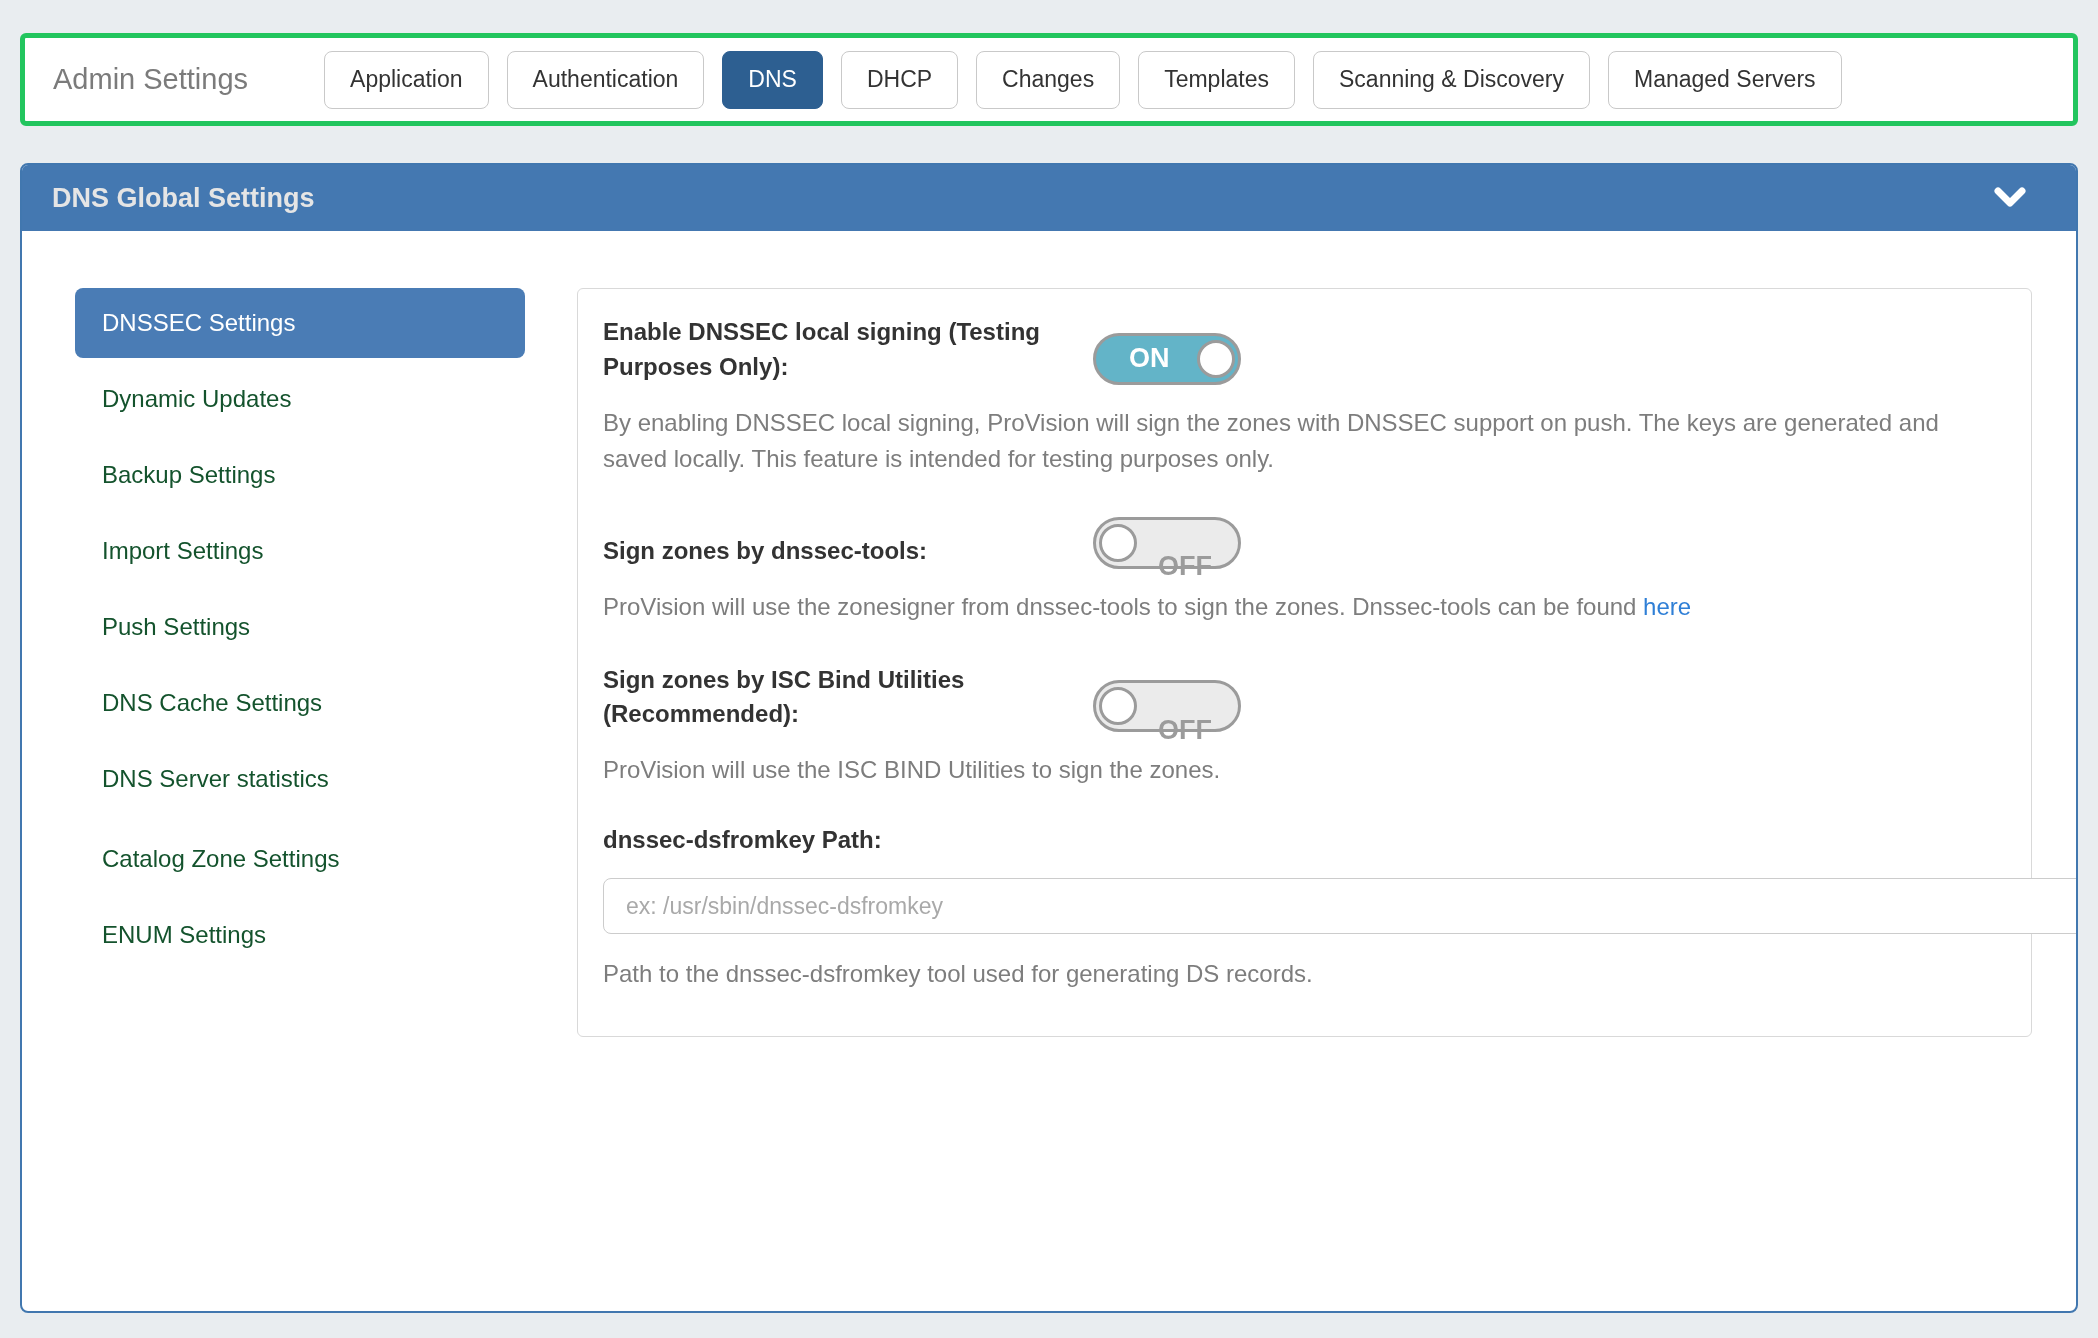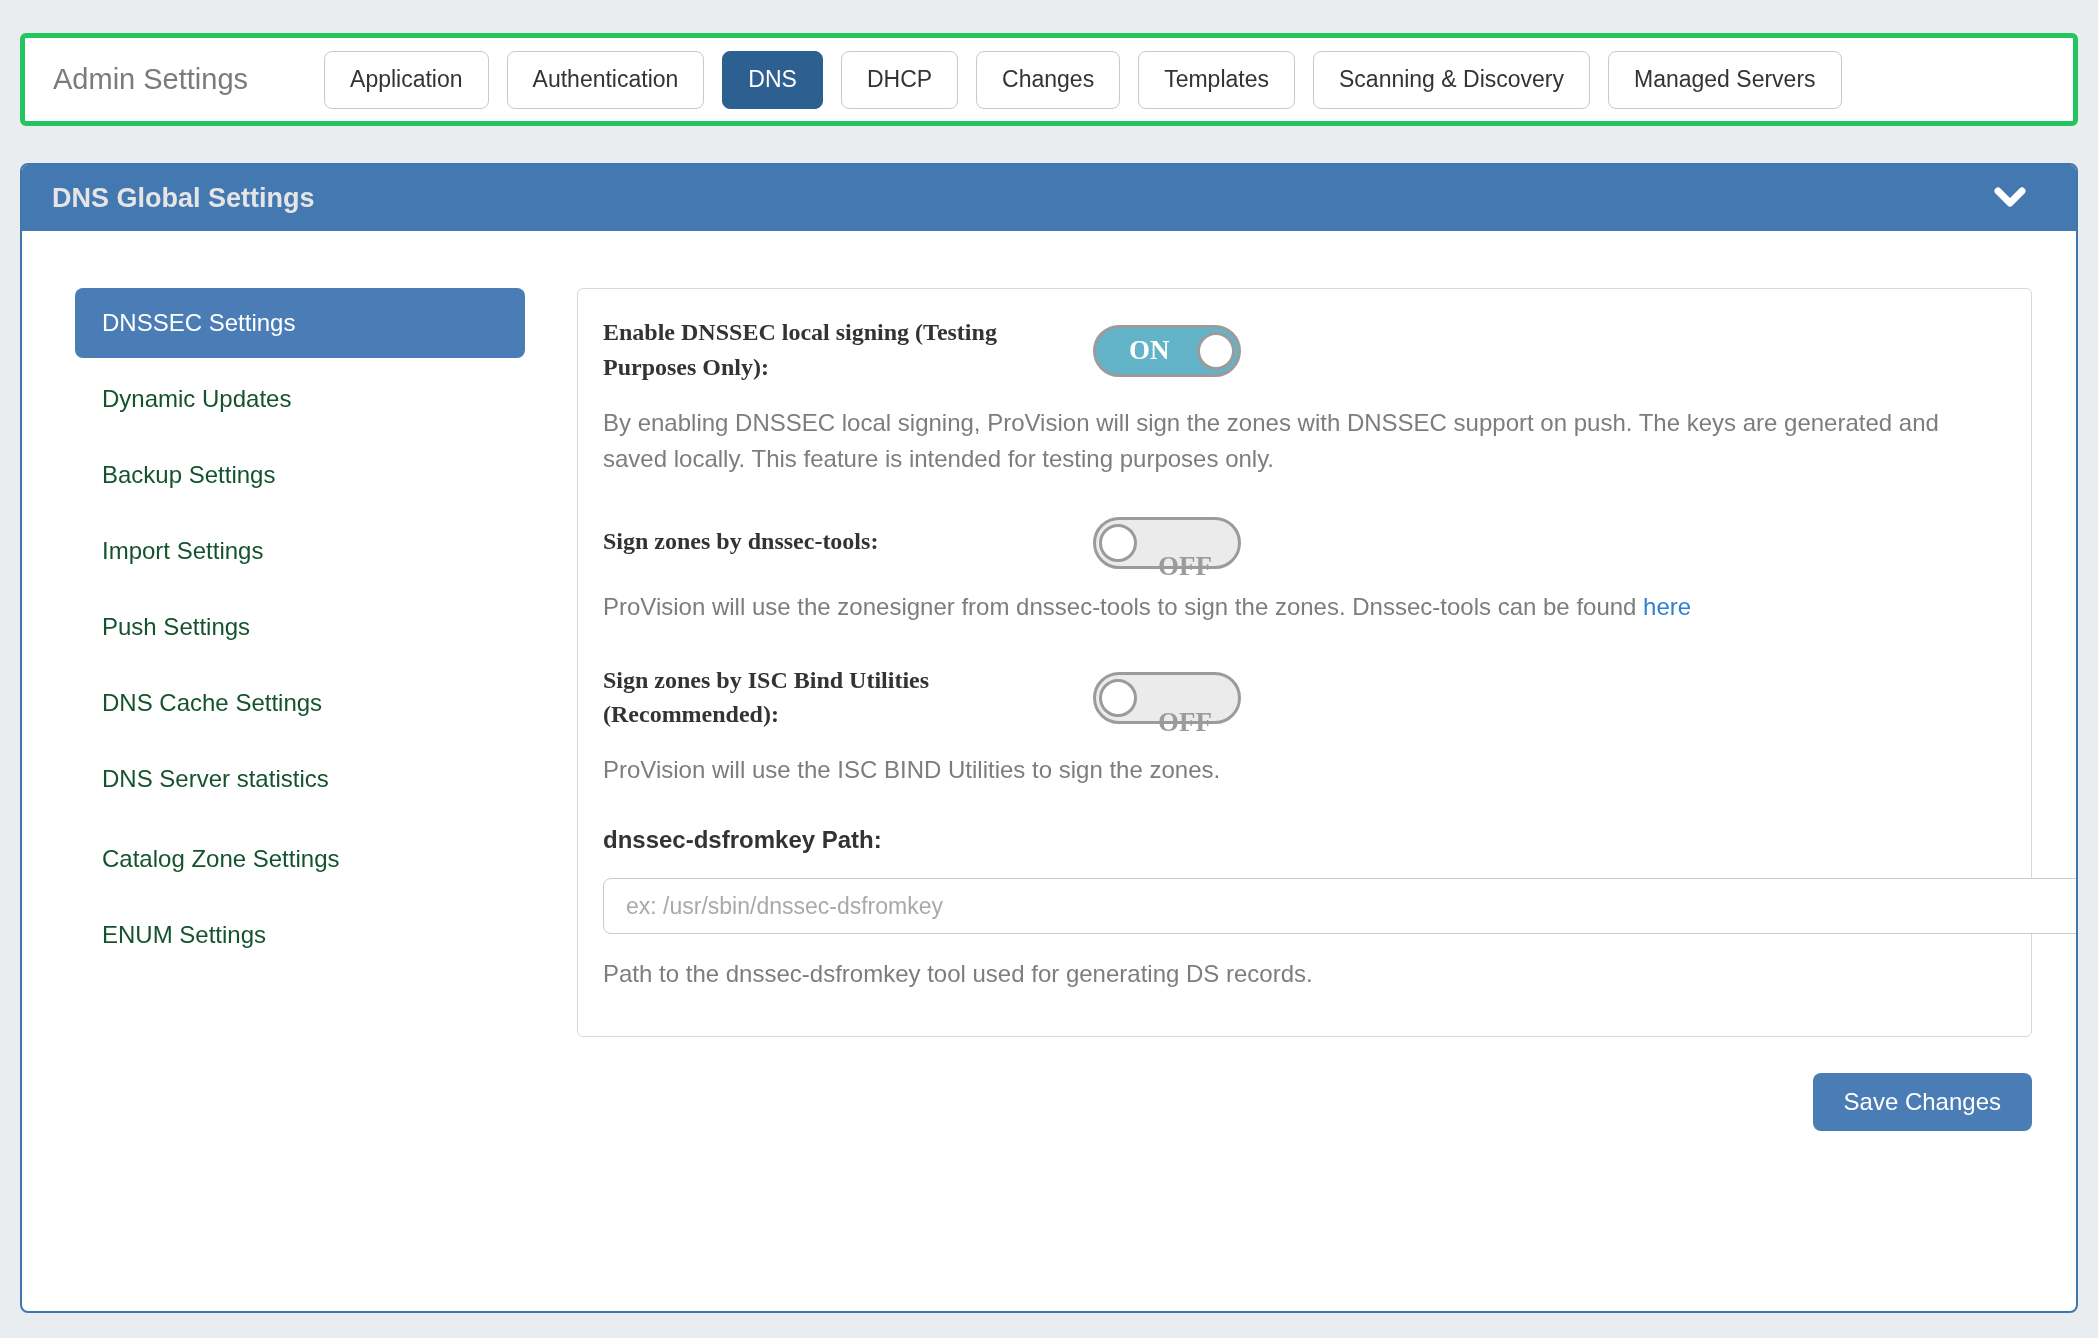--- a/index.html
+++ b/index.html
@@ -101,21 +101,21 @@
   .side-item.gap-before { margin-top:10px; }
 
   
   .content { margin-left:52px; flex:1; }
   .form-box {
     border:1px solid #d9d9d9;
     border-radius:6px;
     width:1455px;
     padding:26px 25px 48px 25px;
   }
-  .form-row { display:flex; align-items:center;font-family:Liberation Serif, serif; }
+  .form-row { display:flex; align-items:flex-end; }
   .row-label {
     width:490px;
     flex-shrink:0;
     font-weight:bold;
     font-size:24px;
     color:#333;
     line-height:1.45;
     padding-right:30px;
   }
   .desc {
@@ -283,19 +283,16 @@
         </div>
         <div class="desc">ProVision will use the ISC BIND Utilities to sign the zones.</div>
 
         
         <div class="path-label">dnssec-dsfromkey Path:</div>
         <input class="path-input" type="text" placeholder="ex: /usr/sbin/dnssec-dsfromkey" style="">
         <div class="helper">Path to the dnssec-dsfromkey tool used for generating DS records.</div>
 
       </div>
 
-      <div class="save-row">
-        <button class="save-btn">Save Changes</button>
-      </div>
     </div>
 
   </div>
 </div>
 
 </body></html>

